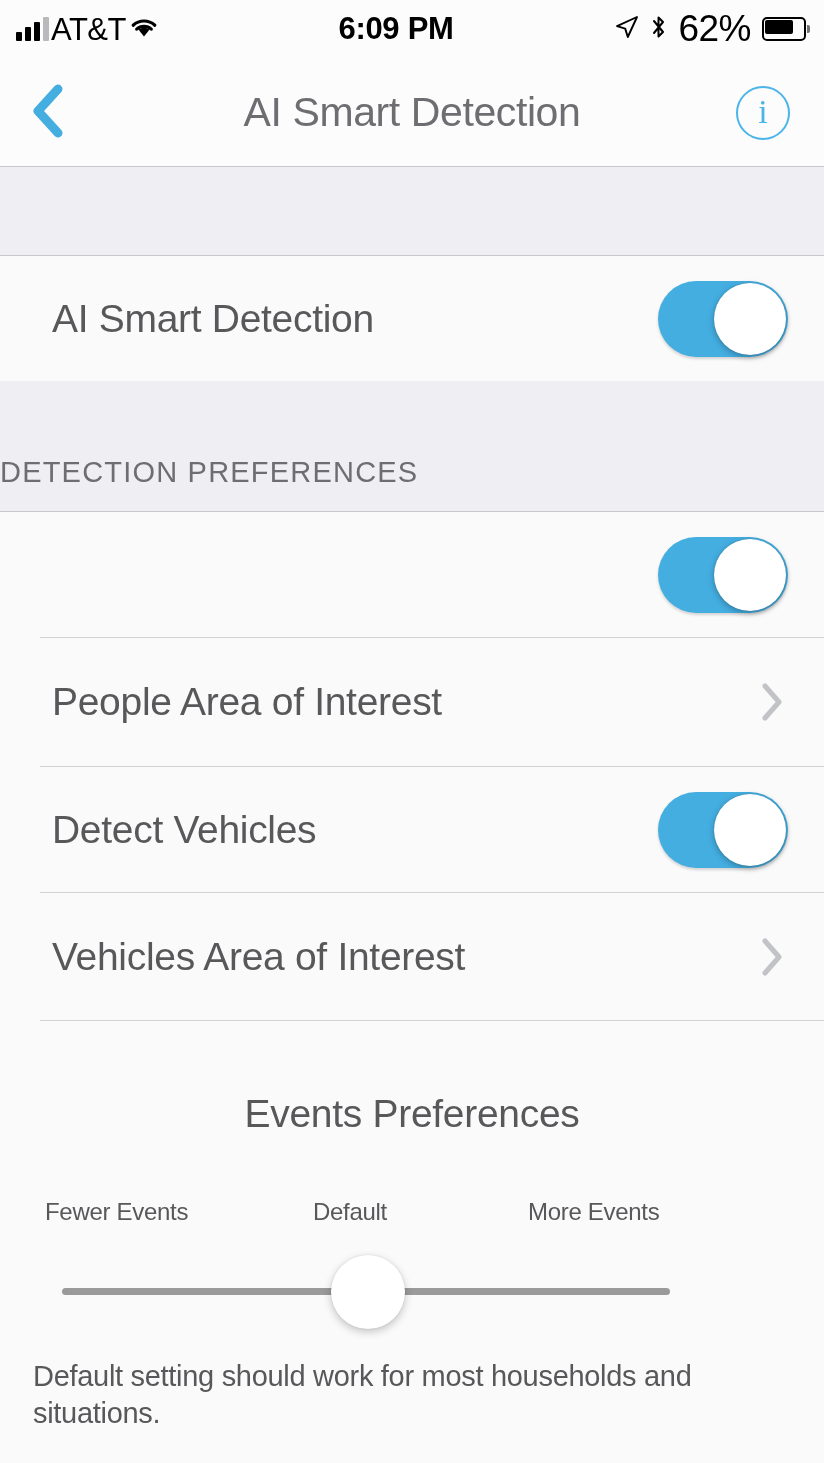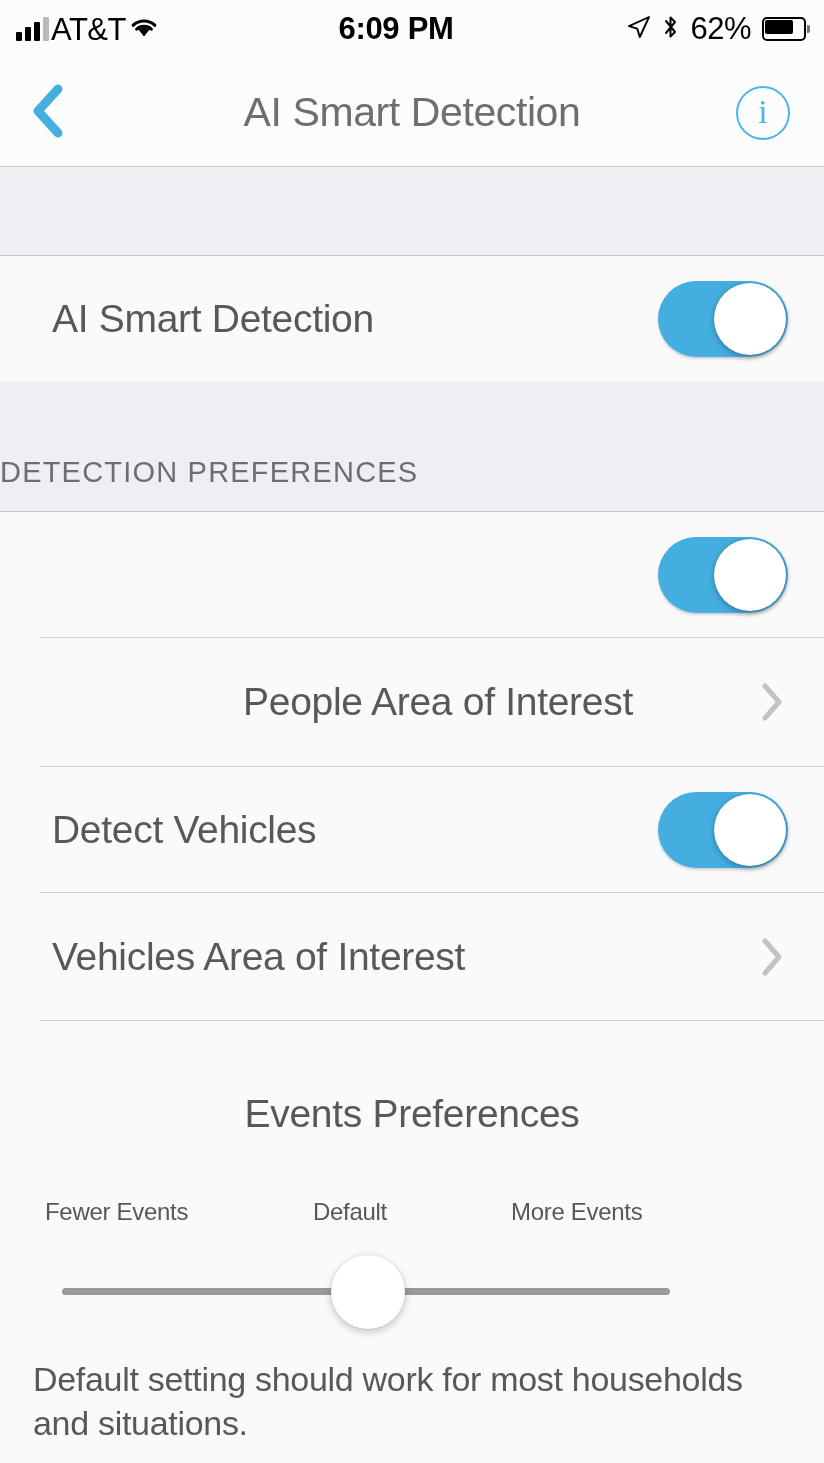--- a/index.html
+++ b/index.html
@@ -24,21 +24,21 @@
 
   .signal-bars { display:flex; align-items:flex-end; gap:3px; height:24px; }
   .signal-bars i { display:block; width:6px; background:#000; border-radius:1px; }
   .signal-bars i:nth-child(1){ height:9px; }
   .signal-bars i:nth-child(2){ height:14px; }
   .signal-bars i:nth-child(3){ height:19px; }
   .signal-bars i:nth-child(4){ height:24px; background:#b9b9bb; }
 
   .carrier { font-size:31px; color:#000; letter-spacing:-0.5px; line-height:1; }
   .sb-time { font-size:31px; color:#000; font-weight:bold; letter-spacing:-0.3px; }
-  .sb-pct { font-size:31px; color:#000; letter-spacing:-0.5px; }
+  .sb-pct { font-size:37px; color:#000; letter-spacing:-0.5px; }
 
   .battery { position:relative; width:48px; height:24px; }
   .battery .shell { position:absolute; left:0; top:0; width:44px; height:24px; border:2px solid #000; border-radius:5px; }
   .battery .fill { position:absolute; left:3px; top:3px; width:28px; height:14px; background:#000; border-radius:2px; }
   .battery .nub { position:absolute; right:0; top:8px; width:3px; height:8px; background:#000; border-radius:0 2px 2px 0; opacity:.55; }
 
   
   .nav-bar {
     position:absolute; top:58px; left:0; width:824px; height:109px;
     background:#fcfcfc;
@@ -130,39 +130,39 @@
   .slider-labels {
     position:absolute; left:0; width:824px; height:44px;
   }
   .slider-labels span {
     position:absolute; top:0;
     font-size:24px; color:#58585b; letter-spacing:-0.3px;
     white-space:nowrap;
   }
   .sl-fewer { left:45px; }
   .sl-default { left:313px; }
-  .sl-more { left:511px; }
+  .sl-more { left:528px; }
 
   .slider {
     position:absolute; left:0; width:824px; height:80px;
   }
   .slider .track {
     position:absolute; left:62px; top:36px; width:608px; height:7px;
     background:#9a9a9a; border-radius:4px;
   }
   .slider .thumb {
     position:absolute; left:331px; top:3px;
     width:74px; height:74px; border-radius:50%;
     background:#fff;
     box-shadow:0 3px 8px rgba(0,0,0,.22), 0 0 2px rgba(0,0,0,.12);
   }
 
   .footer-note {
     position:absolute; left:33px; width:740px;
-    font-size:34px; color:#58585b; line-height:1.28; letter-spacing:-0.3px;
+    font-size:29px; color:#58585b; line-height:1.28; letter-spacing:-0.3px;
   }
 </style>
 </head>
 <body>
 
 <div class="screen">
 
   <div class="status-bar">
     <div class="sb-left">
       <span class="signal-bars">
@@ -232,21 +232,21 @@
     <span>DETECTION PREFERENCES</span>
   </div>
 
   <div class="row" style="top:512px; height:125px;">
     <span class="toggle">
         <span class="knob"></span>
       </span>
   </div>
   <div class="row-sep" style="top:637px;"></div>
 
-  <div class="row" style="top:638px; height:128px;justify-content:center;">
+  <div class="row" style="top:638px; height:128px;">
     <span class="row-label">People Area of Interest</span>
     <span class="chevron-right">
       <svg width="24" height="40" viewBox="0 0 24 40">
         <path d="M5 4 L19 20 L5 36" fill="none" stroke="#c2c3c7" stroke-width="5" stroke-linecap="round" stroke-linejoin="round"></path>
       </svg>
     </span>
   </div>
   <div class="row-sep" style="top:766px;"></div>
 
   <div class="row" style="top:767px; height:125px;">

